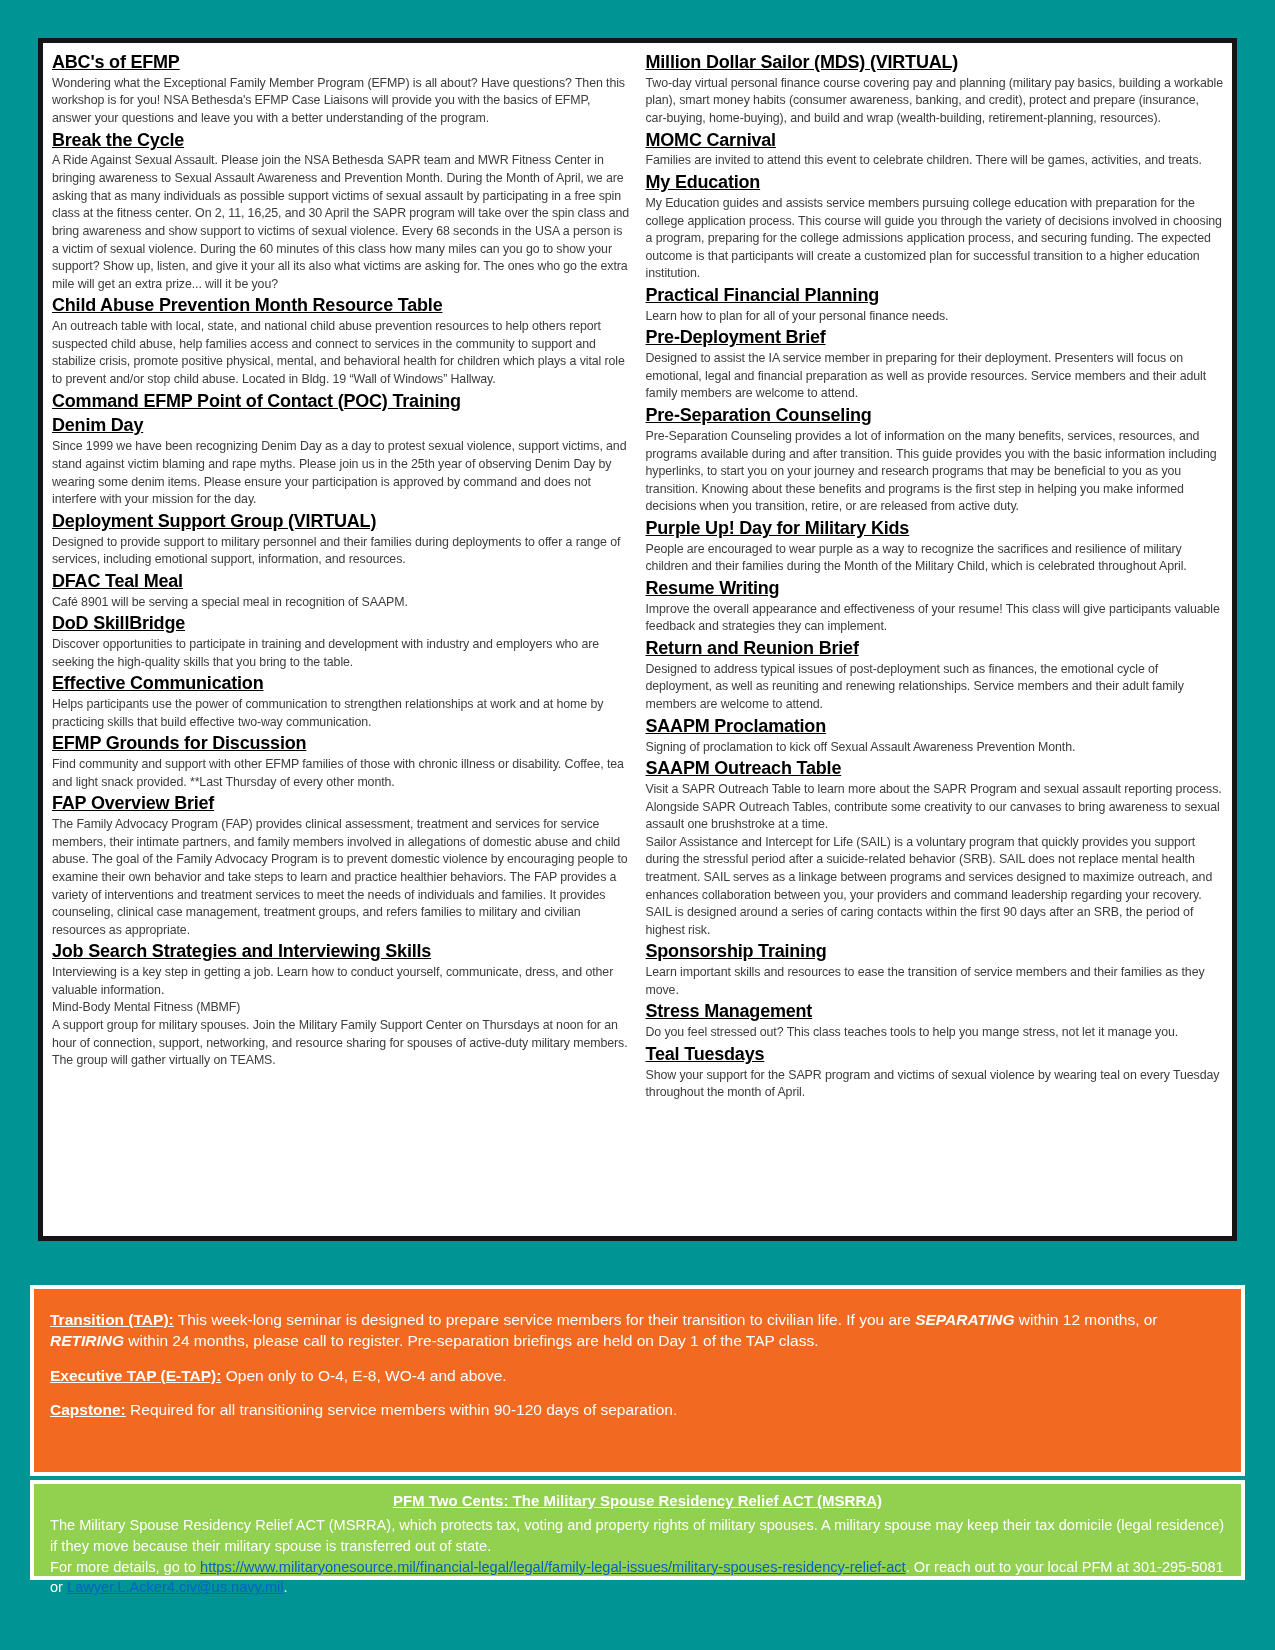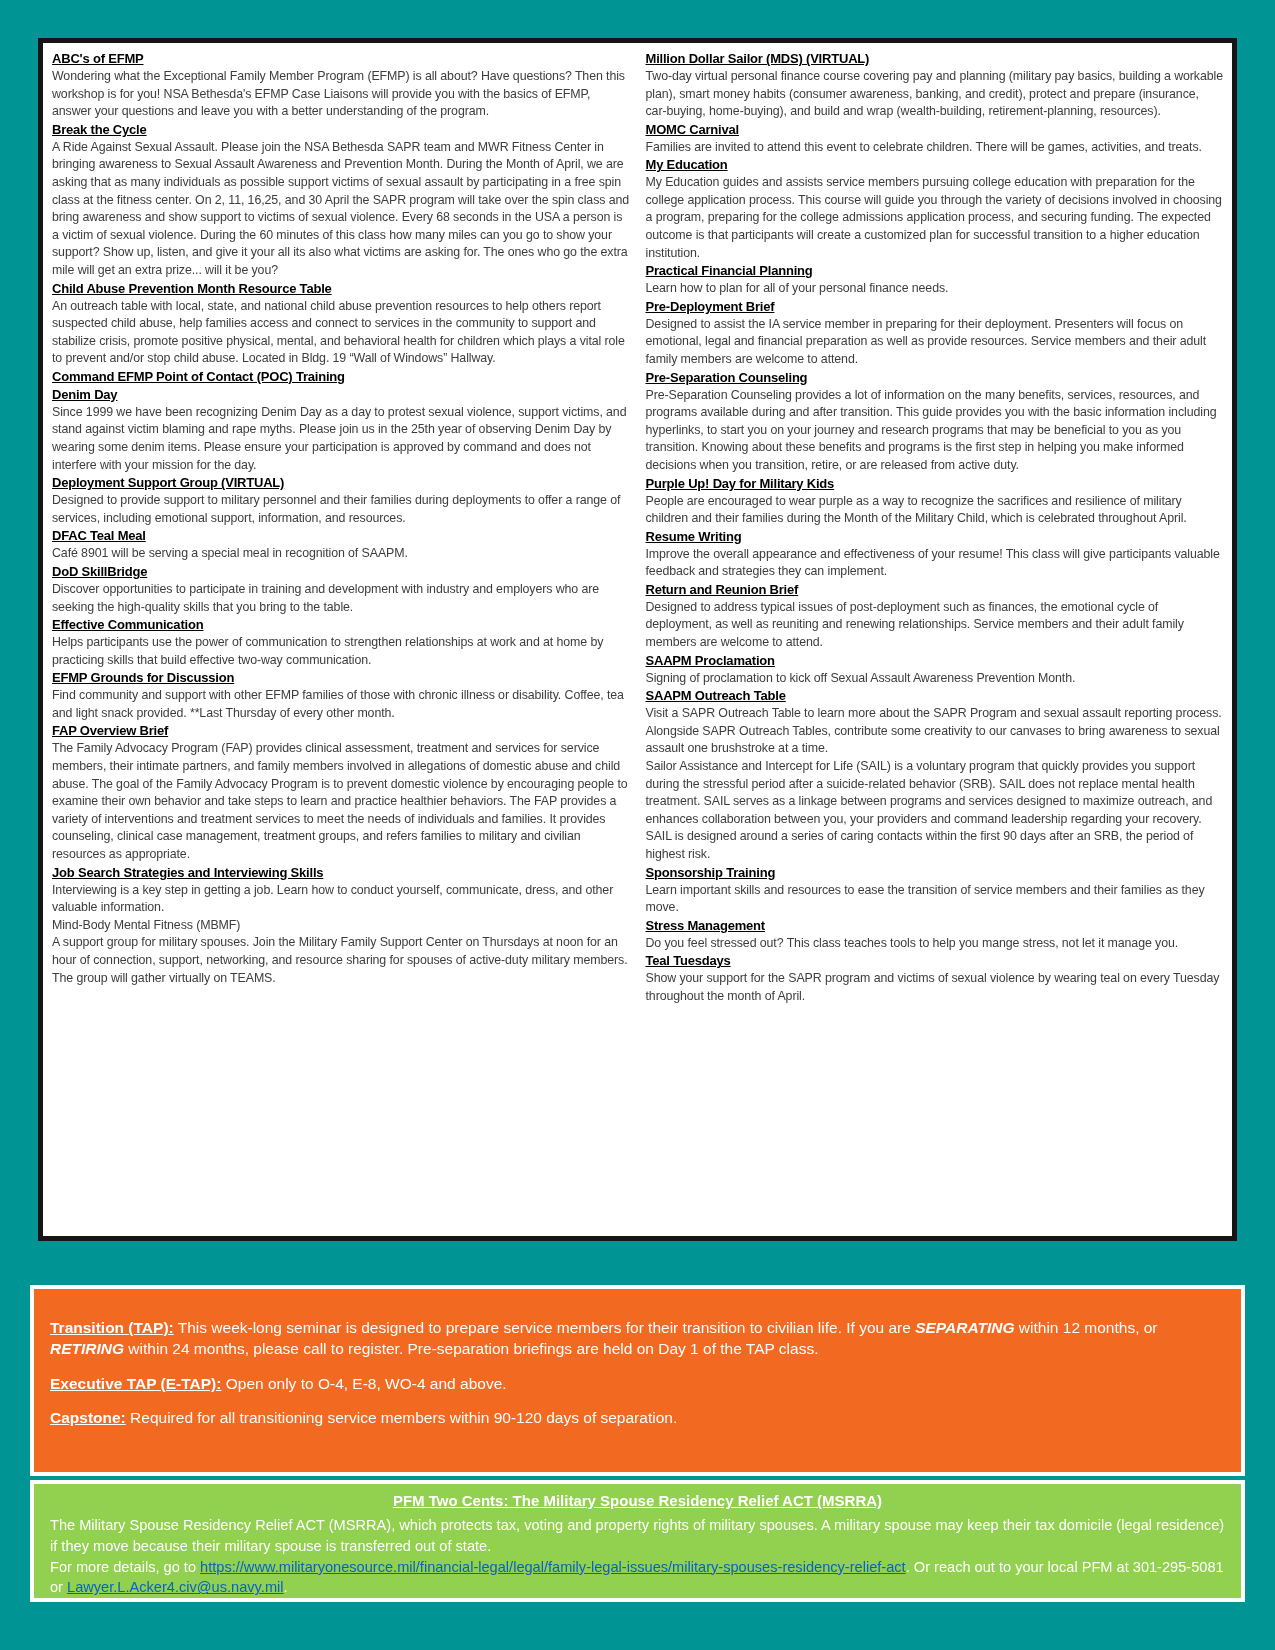--- a/index.html
+++ b/index.html
@@ -19,21 +19,21 @@
     width: 1199px; height: 1203px;
     background: #ffffff;
     border: 5px solid #151515;
     padding: 7px 9px;
     display: flex;
     gap: 16px;
     overflow: hidden;
   }
   .col { flex: 1 1 0; min-width: 0; }
   .prog-title {
-    font-size: 13px;
+    font-size: 18px;
     font-weight: bold;
     color: #000000;
     text-decoration: underline;
     line-height: 1.38;
     letter-spacing: -0.2px;
   }
   .prog-body {
     font-size: 12.4px;
     color: #3d3d3d;
     line-height: 1.42;
@@ -41,33 +41,33 @@
   }
 
   
   .tap-box {
     position: absolute;
     left: 30px; top: 1285px;
     width: 1215px; height: 191px;
     background: #f26a21;
     border: 4px solid #ffffff;
     color: #ffffff;
-    padding: 28px 16px;
+    padding: 20px 16px;
     font-size: 15.5px;
     line-height: 1.38;
   }
   .tap-line { margin-bottom: 13px; }
   .tap-label { font-weight: bold; text-decoration: underline; }
   .tap-em { font-weight: bold; font-style: italic; }
 
   
   .pfm-box {
     position: absolute;
     left: 30px; top: 1480px;
-    width: 1215px; height: 122px;
+    width: 1215px; height: 100px;
     background: #92d050;
     border: 4px solid #ffffff;
     color: #ffffff;
     padding: 6px 16px 8px 16px;
     font-size: 14.6px;
     line-height: 1.42;
   }
   .pfm-title {
     text-align: center;
     font-weight: bold;

